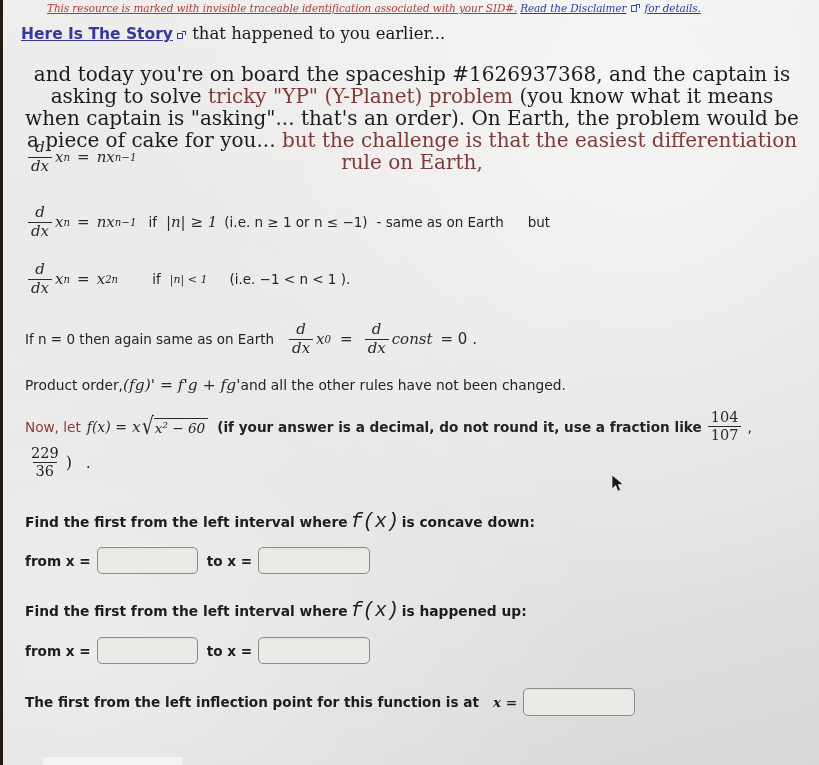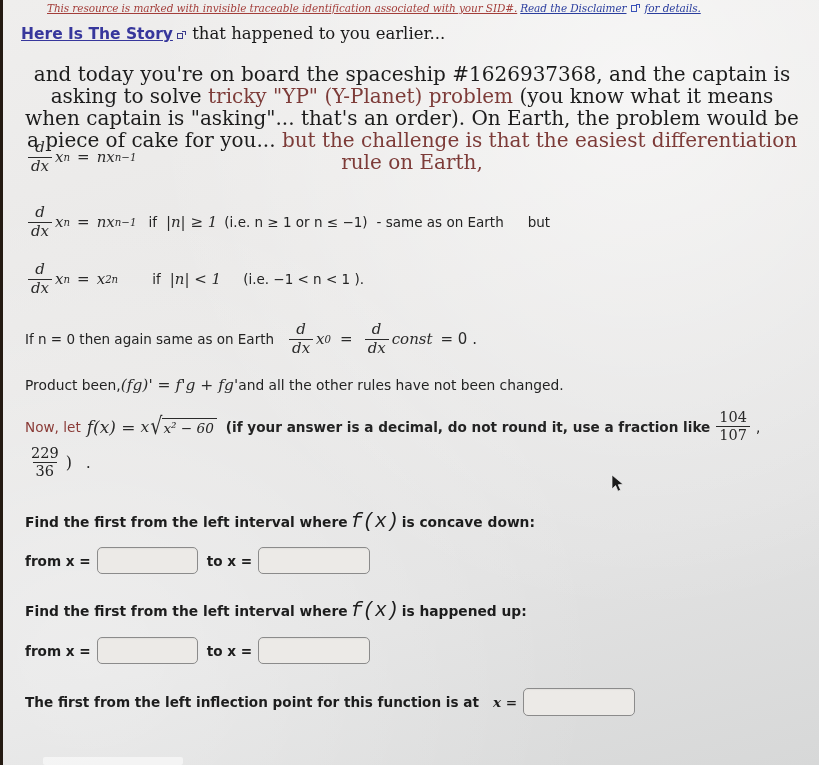--- a/index.html
+++ b/index.html
@@ -340,21 +340,21 @@
     <span class="frac">
       <span class="num">d</span>
       <span class="den">dx</span>
     </span>
     <span>x</span>
       <span class="sup">n</span>
     <span class="op" style="margin:0 7px;">=</span>
     <span>x</span>
       <span class="sup">2n</span>
     <span class="cond" style="margin-left:34px;">if</span>
-    <span class="mi" style="margin-left:9px;font-size:15px;">|n| &lt; 1</span>
+    <span class="mi" style="margin-left:9px;font-size:11px;">|n| &lt; 1</span>
     <span class="cond" style="margin-left:22px;">(i.e. −1 &lt; n &lt; 1 ).</span>
   </div>
 
   <div class="mblock" style="top:322px;">
     <span class="cond" style="margin-left:0;">If n = 0 then again same as on Earth</span>
     <span class="mathserif" style="display:flex;align-items:center;margin-left:12px;">
       <span class="frac">
         <span class="num">d</span>
         <span class="den">dx</span>
       </span>
@@ -364,28 +364,28 @@
       <span class="frac">
         <span class="num">d</span>
         <span class="den">dx</span>
       </span>
       <span>const</span>
       <span class="op" style="margin-left:8px;">= 0 .</span>
     </span>
   </div>
 
   <div class="sans-line" style="top:376px;">
-    <span>Product been, </span>
+    <span>Product order, </span>
     <span class="mathserif" style="font-size:15.5px;">(fg)' = f'g + fg'</span>
     <span> and all the other rules have not been changed.</span>
   </div>
 
   <div class="nowlet">
     <span class="kw">Now, let</span>
-    <span class="mathserif" style="font-size:17px;margin-left:6px;">f(x) =</span>
+    <span class="mathserif" style="font-size:14px;margin-left:6px;">f(x) =</span>
     <span class="mathserif" style="font-size:15.5px;margin-left:5px;">x</span>
     <span class="sqrt">
       <span class="radical">√</span>
       <span class="radicand">x² − 60</span>
     </span>
     <span style="margin-left:9px;font-weight:bold;">(if your answer is a decimal, do not round it, use a fraction like</span>
     <span class="frac small mathserif" style="font-style:normal;margin-left:6px;">
       <span class="num">104</span>
       <span class="den">107</span>
     </span>

